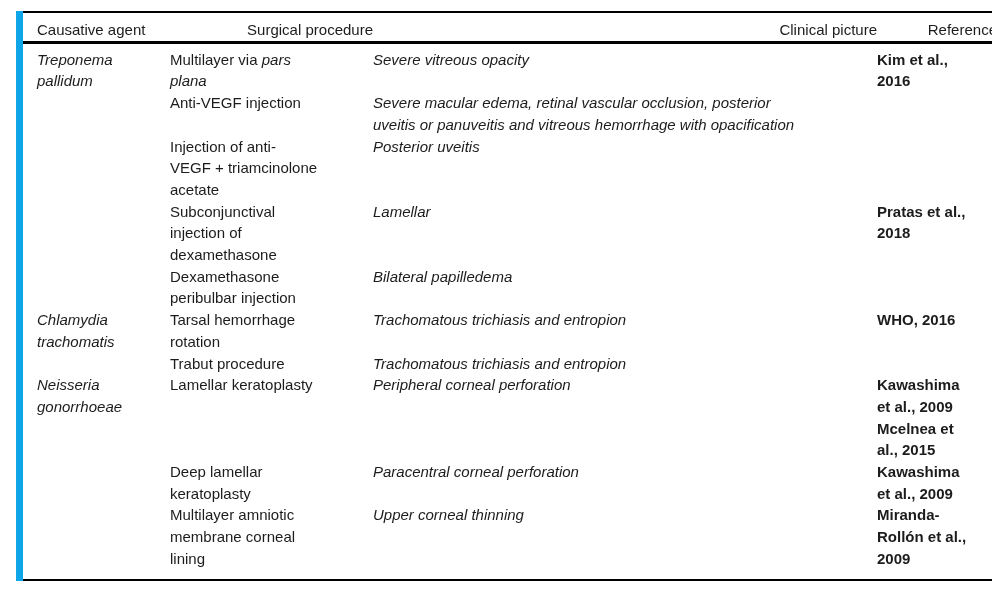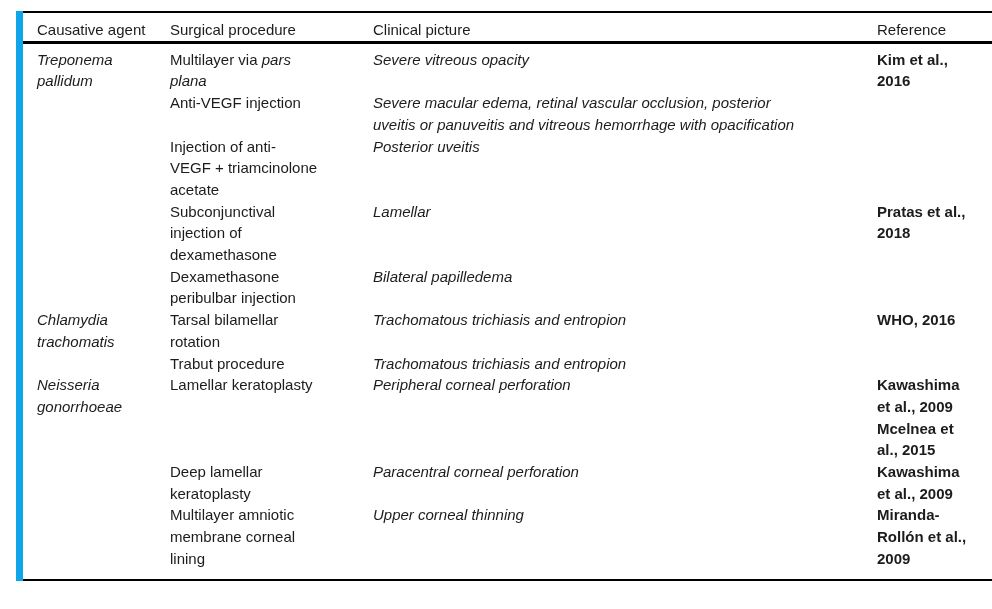--- a/index.html
+++ b/index.html
@@ -34,21 +34,21 @@
     border-bottom: 2px solid #000000;
   }
   col.c1 { width: 147px; }
   col.c2 { width: 203px; }
   col.c3 { width: 504px; }
   col.c4 { width: 120px; }
 
   thead th {
     font-weight: normal;
     vertical-align: top;
-    text-align: left;
+    text-align: right;
     padding: 6px 0 0 0;
     border-bottom: 3px solid #000000;
   }
   thead th.c1 {
     text-align: left;
     padding-left: 14px;
     padding-right: 13px;
   }
 
   tbody td {
@@ -115,21 +115,21 @@
               <div class="ref-entry">Pratas et al., 2018</div>
             </td>
           </tr>
           <tr>
             <td class="c2"><span>Dexamethasone peribulbar injection</span></td>
             <td class="c3">Bilateral papilledema</td>
             <td class="c4"></td>
           </tr>
           <tr>
             <td class="c1" rowspan="2">Chlamydia trachomatis</td>
-            <td class="c2"><span>Tarsal bilamellar rotation</span></td>
+            <td class="c2"><span>Tarsal hemorrhage rotation</span></td>
             <td class="c3">Trachomatous trichiasis and entropion</td>
             <td class="c4">
               <div class="ref-entry">WHO, 2016</div>
             </td>
           </tr>
           <tr>
             <td class="c2"><span>Trabut procedure</span></td>
             <td class="c3">Trachomatous trichiasis and entropion</td>
             <td class="c4"></td>
           </tr>

